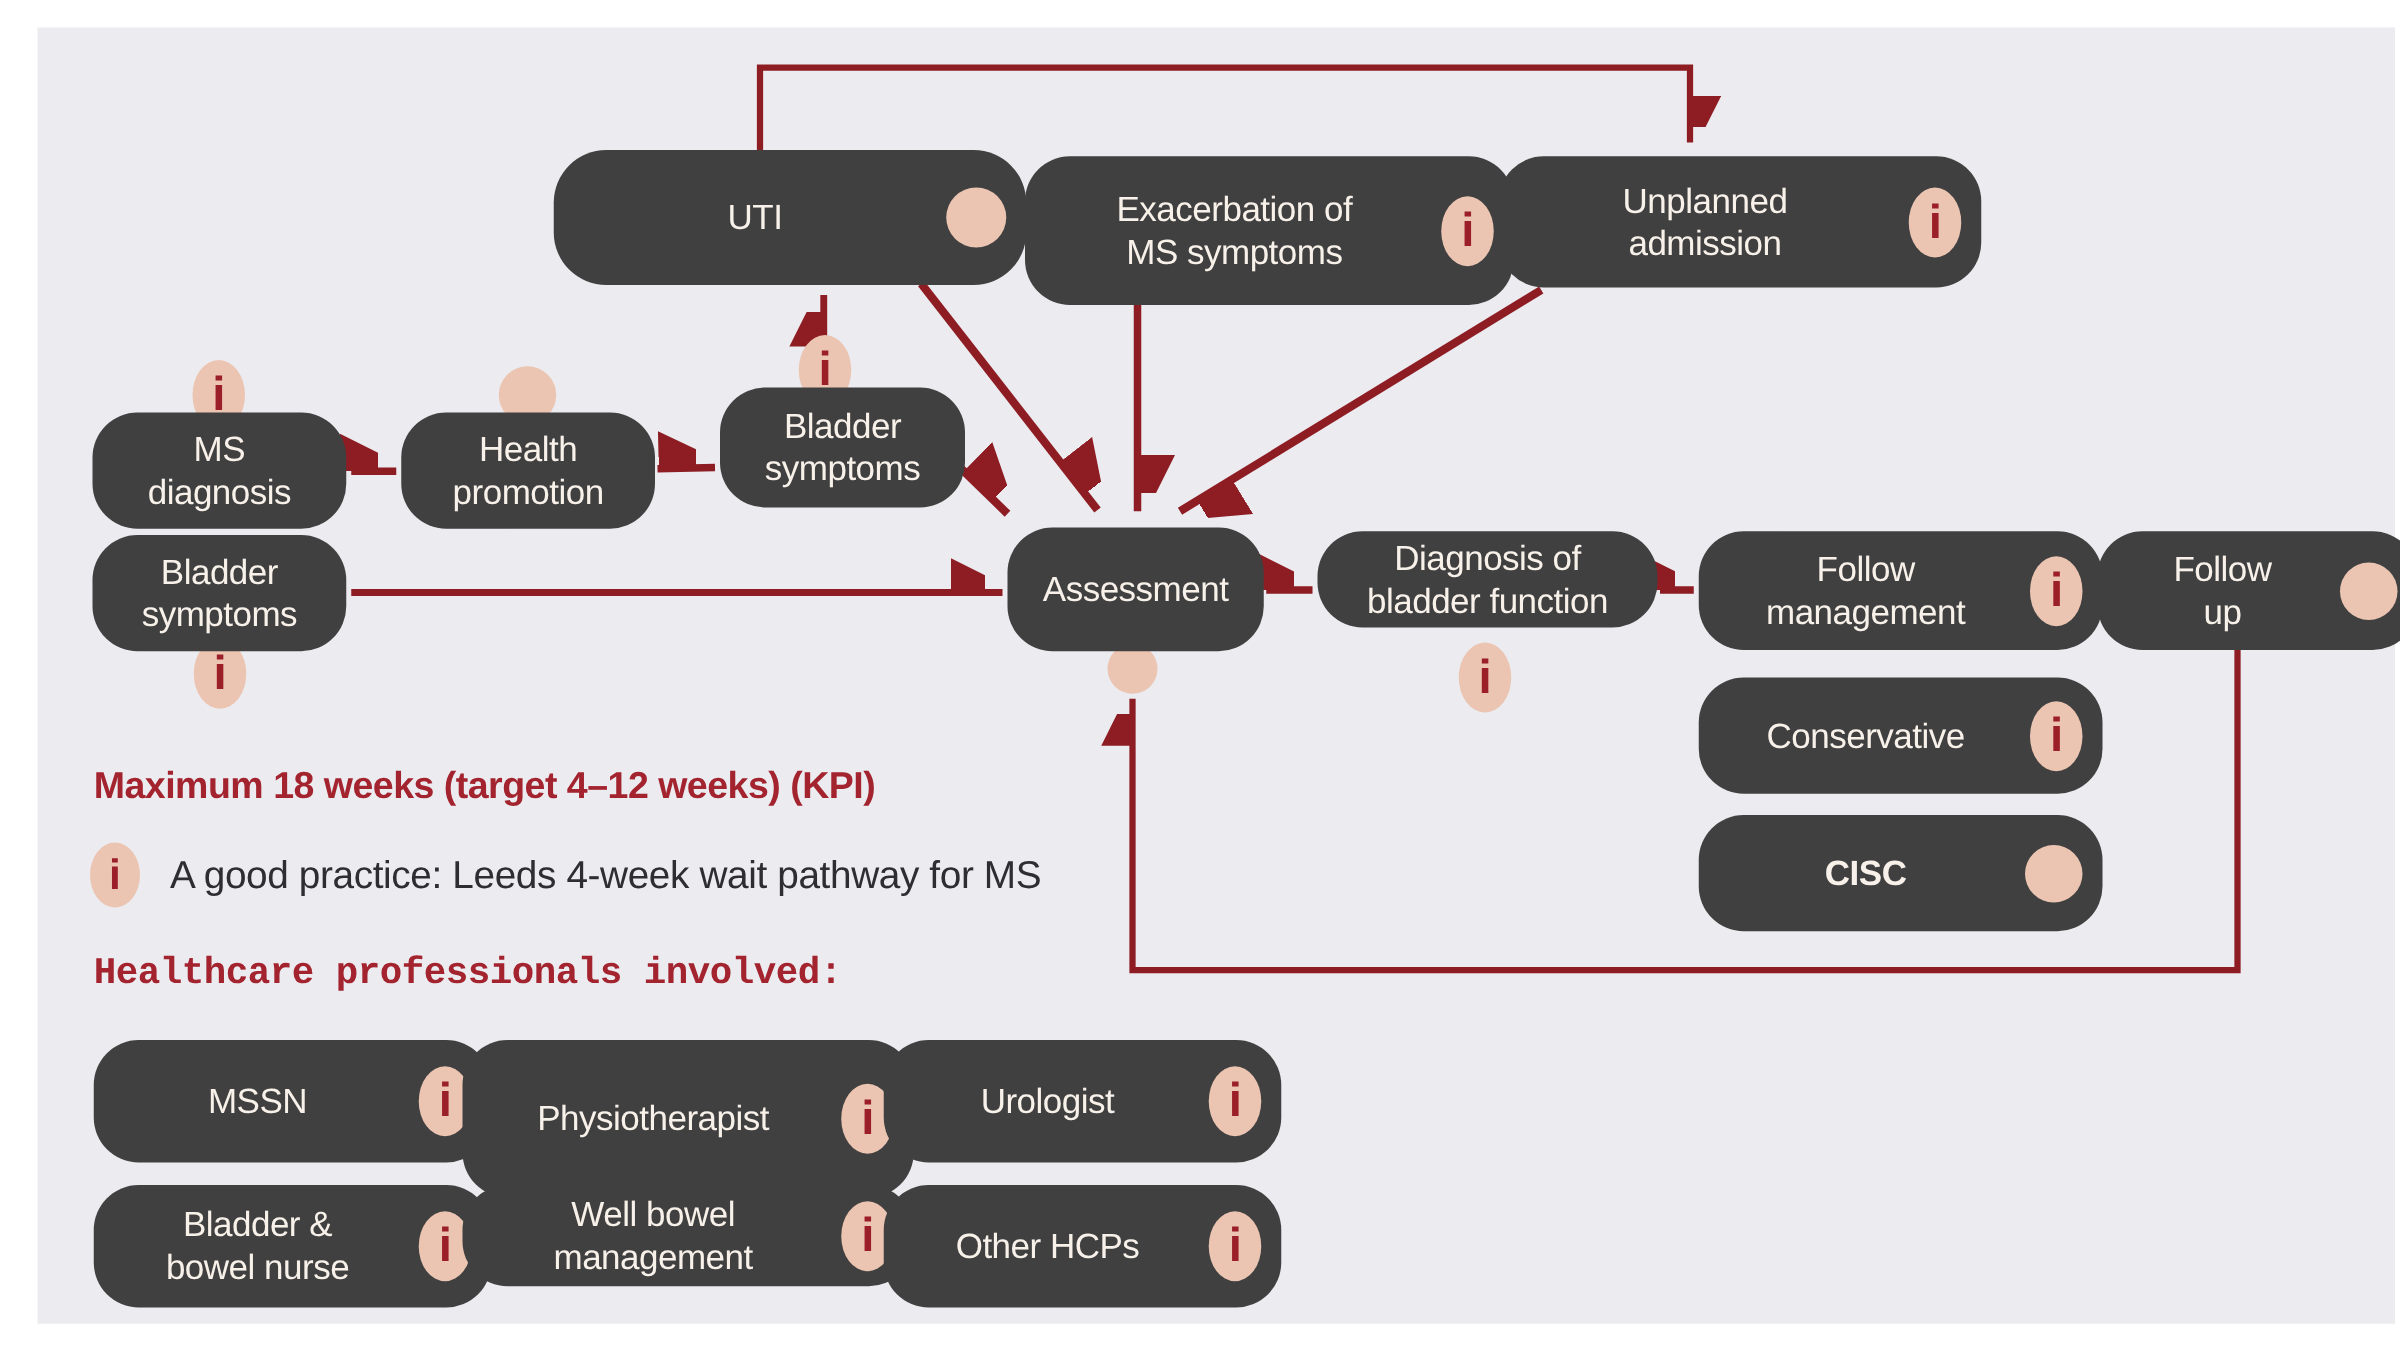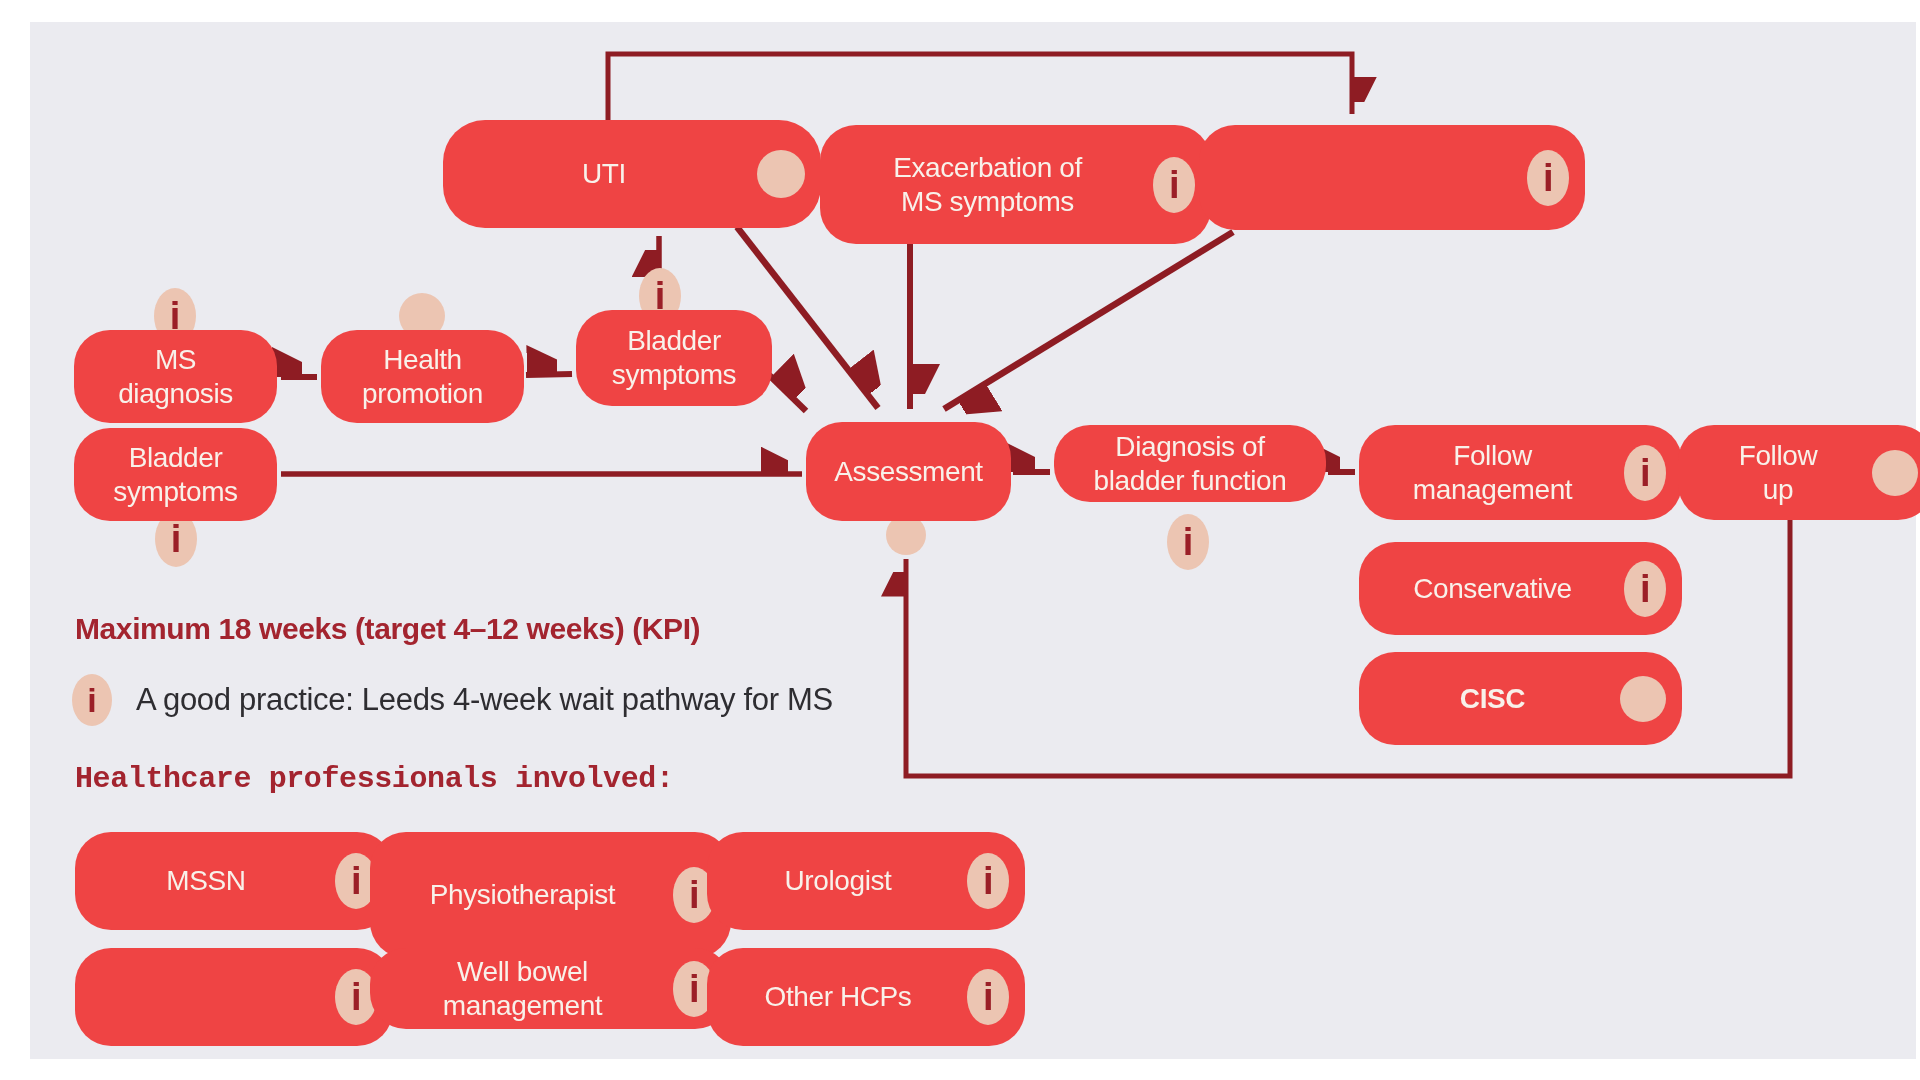--- a/index.html
+++ b/index.html
@@ -10,21 +10,21 @@
   }
   .panel{
     position:absolute;left:30px;top:22px;width:1886px;height:1037px;
     background:#ebebf0;z-index:0;
   }
   svg.connectors{position:absolute;left:0;top:0;z-index:1;}
 
   
   .node{
     position:absolute;z-index:3;
-    background:#ef4444;border-radius:36px;
+    background:#404040;border-radius:36px;
     color:#f8f1ea;
     display:flex;align-items:center;justify-content:center;
     text-align:center;font-size:28px;line-height:34px;letter-spacing:-0.4px;
   }
   .node .lines{display:block;}
   .node .line{display:block;}
   .has-ricon{padding-right:56px;}
   .icon-right{position:absolute;right:16px;top:50%;transform:translateY(-50%);}
 
   
@@ -131,20 +131,24 @@
 
 <div class="node has-ricon n-exa">
   <span class="lines">
     <span class="line">Exacerbation of</span>
     <span class="line">MS symptoms</span>
   </span>
   <span class="icon-right info"><span>i</span></span>
 </div>
 
 <div class="node has-ricon n-unp">
+  <span class="lines">
+    <span class="line">Unplanned</span>
+    <span class="line">admission</span>
+  </span>
   <span class="icon-right info"><span>i</span></span>
 </div>
 
 <div class="node n-msd">
   <span class="lines">
     <span class="line">MS</span>
     <span class="line">diagnosis</span>
   </span>
 </div>
 
@@ -236,20 +240,24 @@
 </div>
 
 <div class="node has-ricon n-uro">
   <span class="lines">
     <span class="line">Urologist</span>
   </span>
   <span class="icon-right info"><span>i</span></span>
 </div>
 
 <div class="node has-ricon n-bbn">
+  <span class="lines">
+    <span class="line">Bladder &amp;</span>
+    <span class="line">bowel nurse</span>
+  </span>
   <span class="icon-right info"><span>i</span></span>
 </div>
 
 <div class="node has-ricon n-wbm">
   <span class="lines">
     <span class="line">Well bowel</span>
     <span class="line">management</span>
   </span>
   <span class="icon-right info"><span>i</span></span>
 </div>

